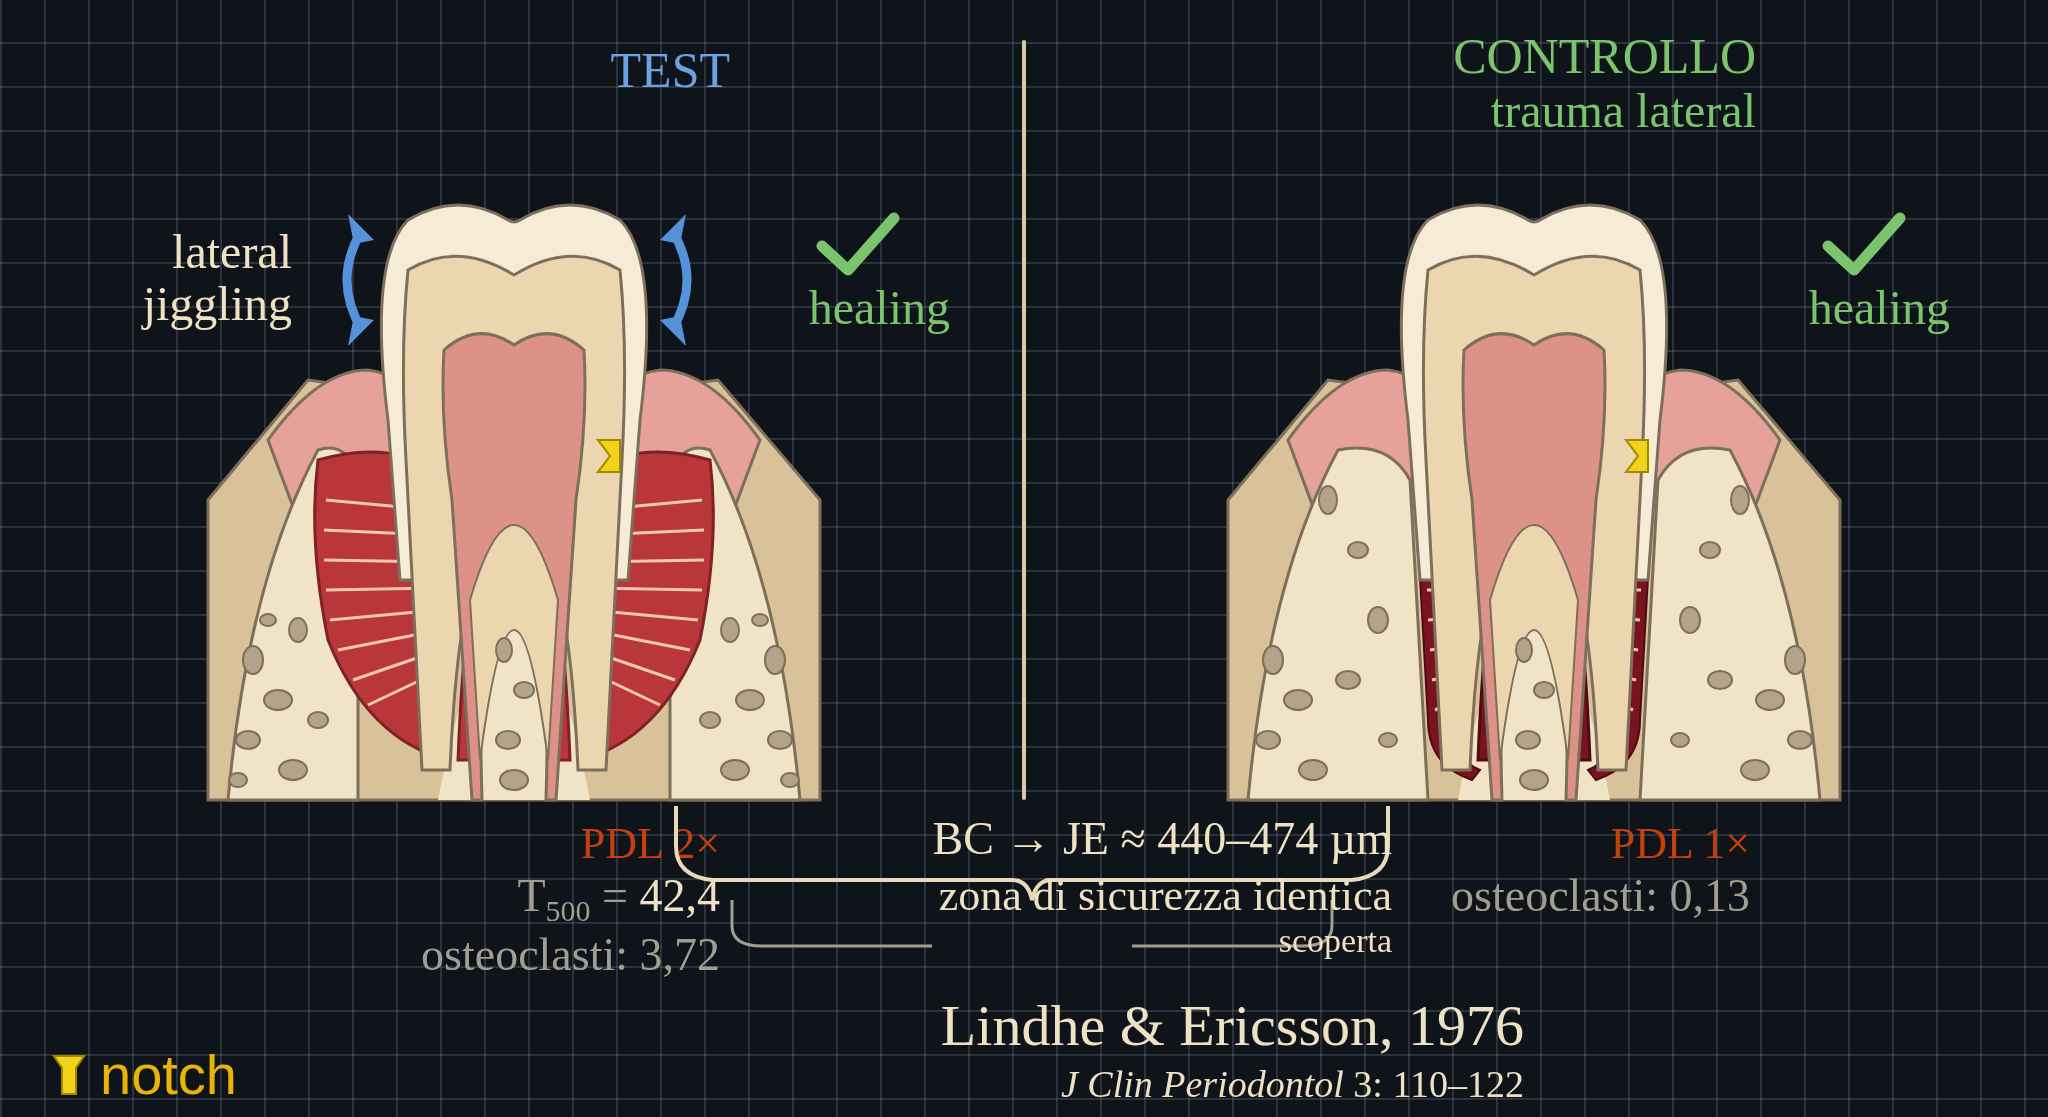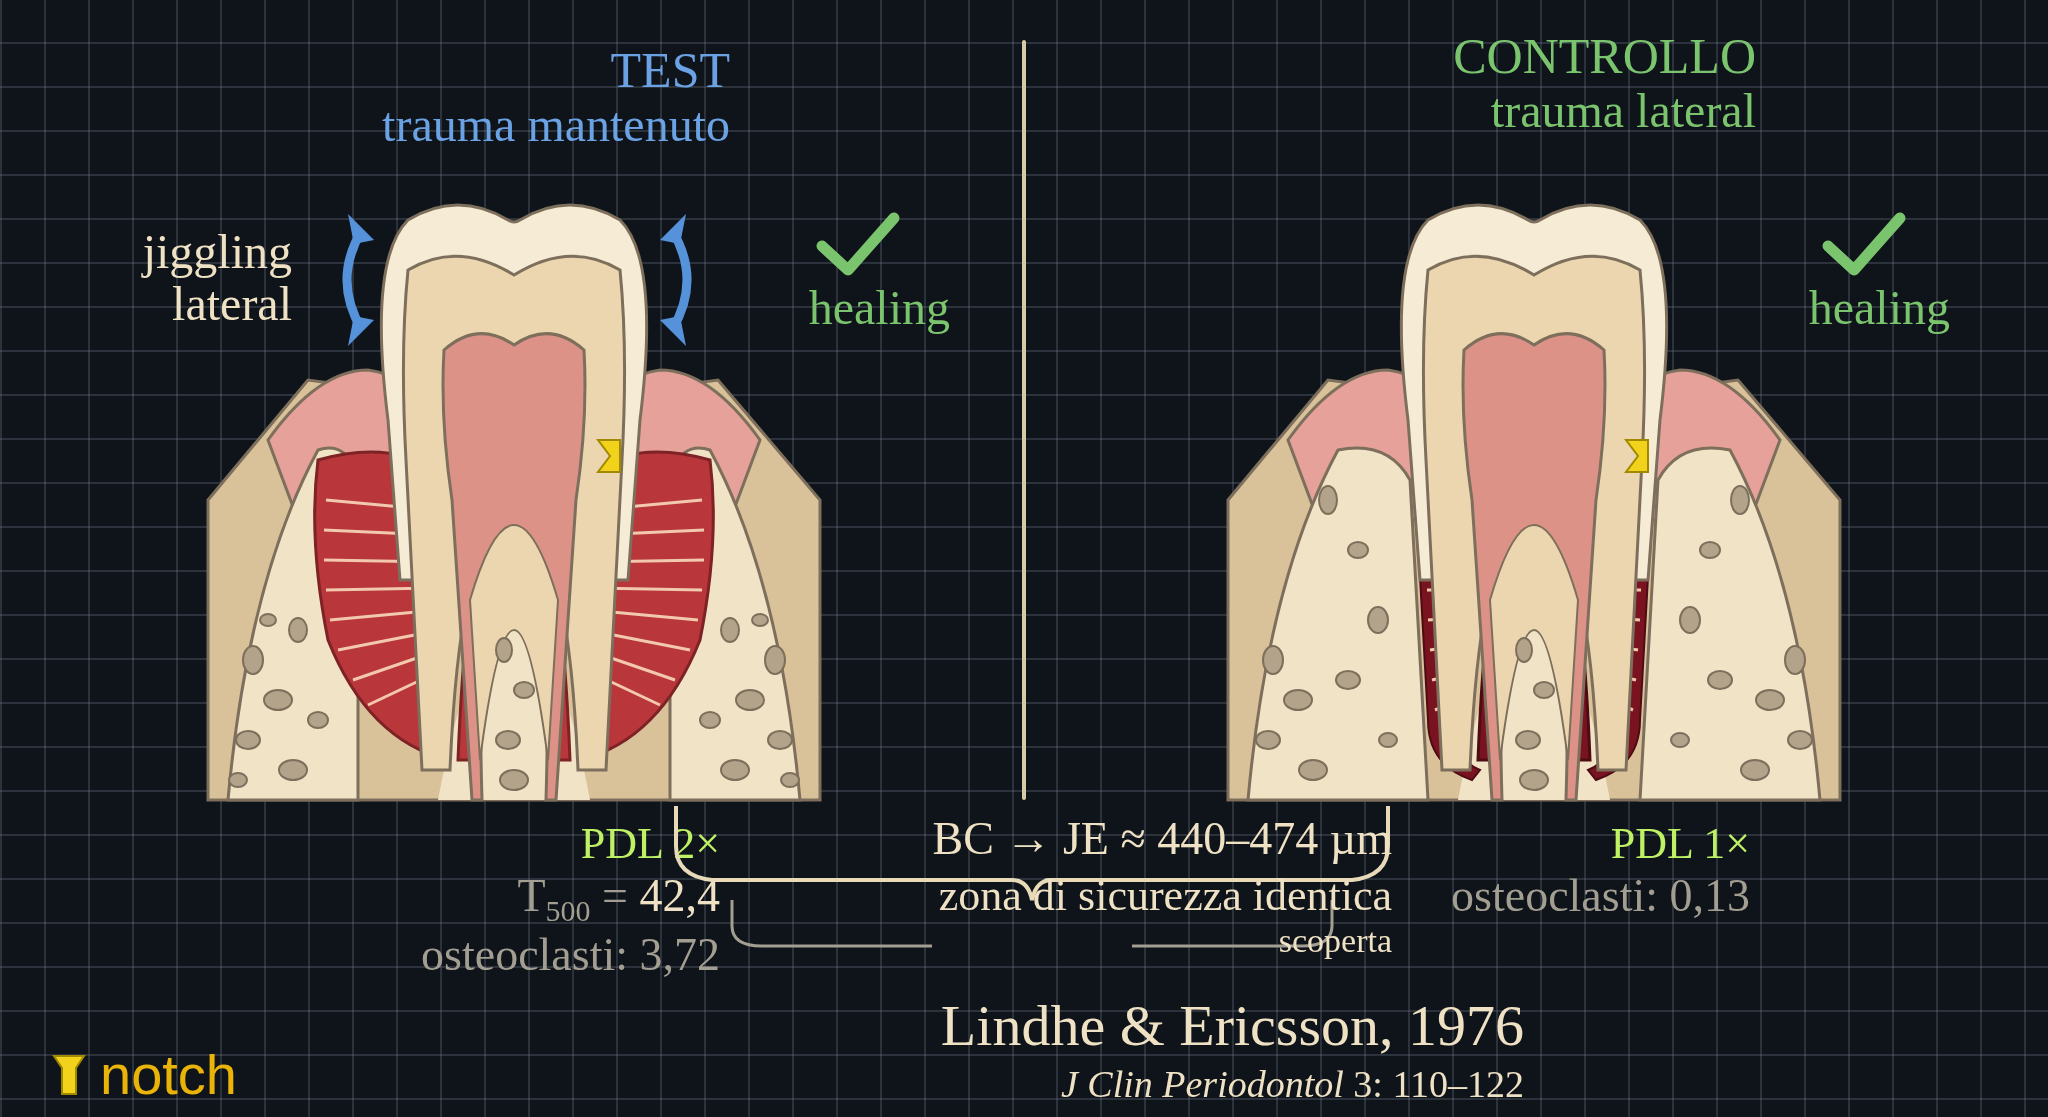--- a/index.html
+++ b/index.html
@@ -15,40 +15,39 @@
     font-family: "DejaVu Serif", "Liberation Serif", serif;
   }
   .abs { position: absolute; }
   .center { text-align: right; }
   .title-main { font-size: 50px; line-height: 56px; white-space: nowrap; font-family: "Liberation Serif", serif; }
   .title-sub { font-size: 48px; line-height: 54px; white-space: nowrap; font-family: "Liberation Serif", serif; }
   .test { color: #6aa2e3; }
   .ctrl { color: #7bc46e; }
   .cream { color: #efe2c4; }
   .grey { color: #a39e92; }
-  .pdl { color: #bef264; font-size: 44px; font-family: "Liberation Serif", serif; white-space: nowrap; }
+  .pdl { color: #c2410c; font-size: 44px; font-family: "Liberation Serif", serif; white-space: nowrap; }
   .stat { font-size: 46px; font-family: "Liberation Serif", serif; white-space: nowrap; }
   .stat sub { font-size: 30px; vertical-align: -10px; }
   .divider { position: absolute; left: 1022px; top: 40px; width: 4px; height: 760px; background: #d7caa6; border-radius: 2px; }
   .side-label { font-size: 48px; line-height: 52px; font-family: "Liberation Serif", serif; white-space: nowrap; }
   svg { position: absolute; overflow: visible; }
 </style>
 </head>
 <body>
 
 <div class="divider"></div>
 
 <div class="abs center" style="left:290px; top:42px; width:440px;">
   <div class="title-main test">TEST</div>
-  <div class="title-sub test">trauma mantenuto</div>
 </div>
 
 <div class="abs center cream side-label" style="left:92px; top:226px; width:200px;">
+  <div>lateral</div>
   <div>jiggling</div>
-  <div>lateral</div>
 </div>
 
 <svg width="80" height="70" style="left:818px; top:212px;">
   <path d="M4 34 L30 58 L76 6" fill="none" stroke="#7bc46e" stroke-width="11" stroke-linecap="round" stroke-linejoin="round"></path>
 </svg>
 <div class="abs ctrl side-label center" style="left:750px; top:282px; width:200px;">healing</div>
 
 <svg width="60" height="140" style="left:318px; top:210px;">
   <path d="M44 20 Q14 70 44 120" fill="none" stroke="#5592d9" stroke-width="9"></path>
   <polygon points="30,4 56,30 36,34" fill="#5592d9"></polygon>

